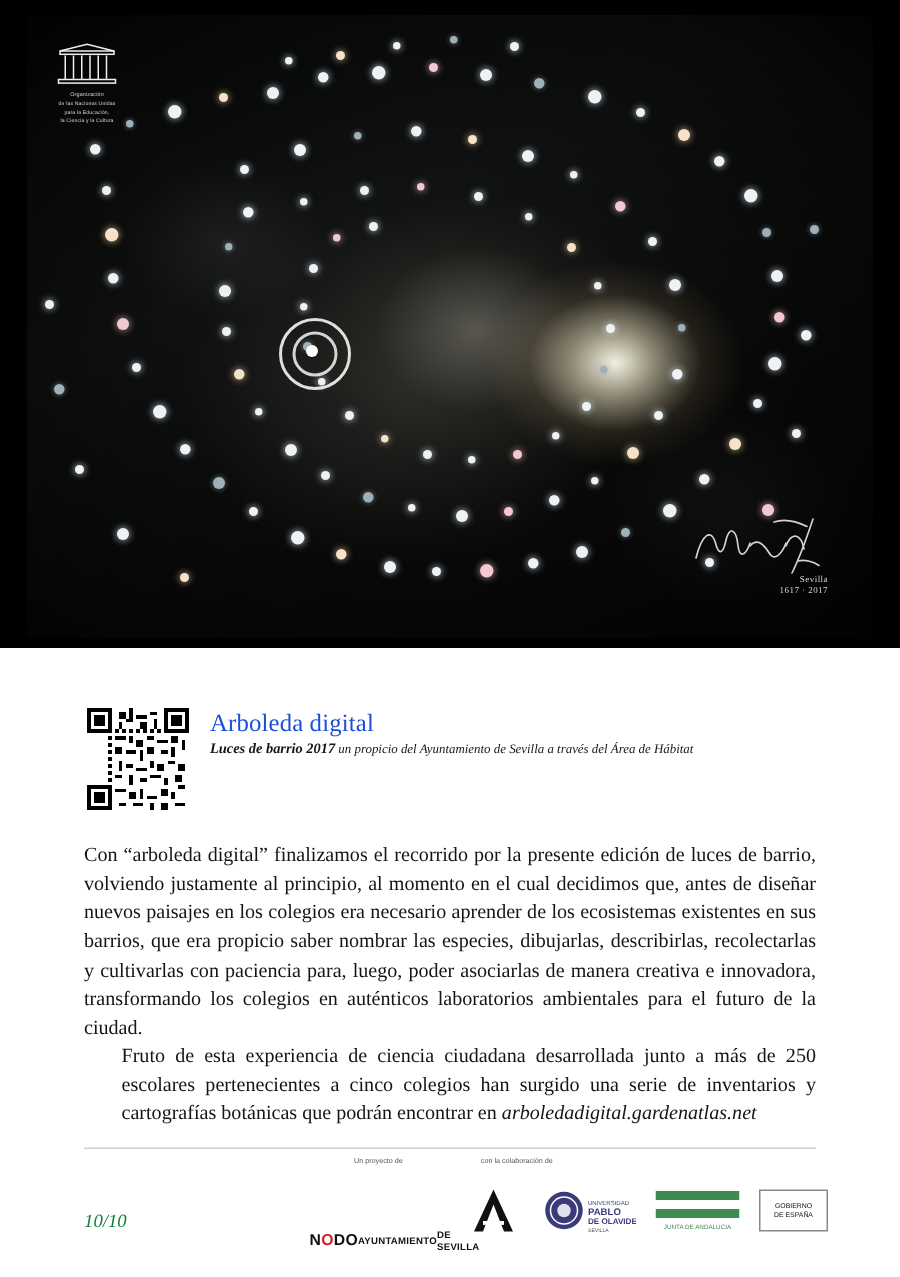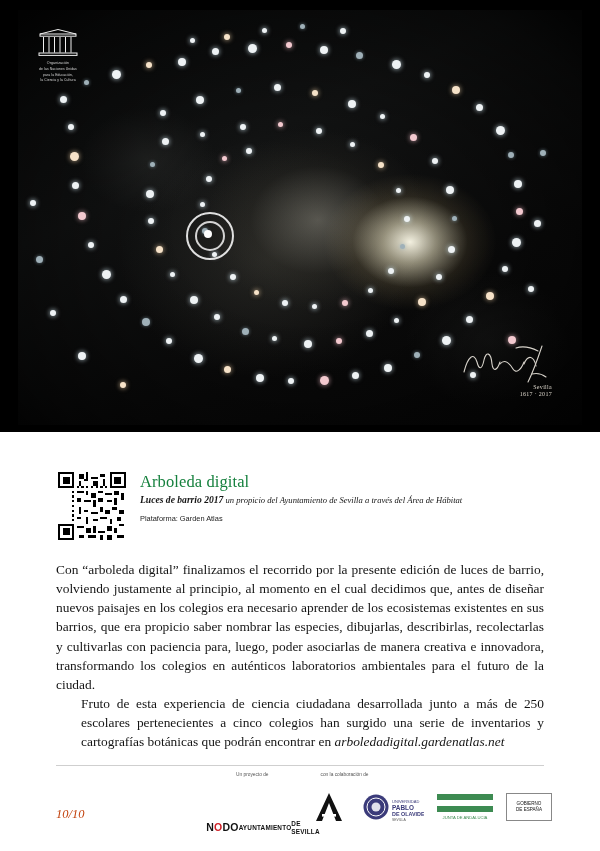--- a/index.html
+++ b/index.html
@@ -170,21 +170,21 @@
     width: 68px;
     height: 68px;
     flex: 0 0 68px;
     background: #ffffff;
   }
   .credits-text { padding-top: 1px; }
   .title-main {
     font-size: 16.5px;
     letter-spacing: 0.1px;
     line-height: 1.15;
-    color: #15803d;
+    color: #1d4ed8;
   }
   .title-sub-line {
     margin-top: 2px;
     font-size: 8.6px;
     line-height: 1.35;
     color: #151515;
   }
   .title-sub-line .ital-b { font-style: italic; font-weight: bold; font-size: 9.6px; }
   .title-sub-line .ital { font-style: italic; }
   .title-sub-line2 {
@@ -231,21 +231,21 @@
     top: 0;
     height: 1px;
     background: #cfcfcf;
   }
   .page-num {
     position: absolute;
     left: 56px;
     top: 42px;
     font-size: 12.5px;
     font-style: italic;
-    color: #c2410c;
+    color: #15803d;
   }
   .footer-labels {
     position: absolute;
     left: 236px;
     top: 7px;
     width: 316px;
     display: flex;
     gap: 52px;
     font-family: "Liberation Sans", sans-serif;
     font-size: 4.8px;
@@ -528,21 +528,20 @@
           <rect x="25" y="27" width="3" height="1"></rect>
         </g>
       </svg>
     </div>
     <div class="credits-text">
       <div class="title-main">Arboleda digital</div>
       <div class="title-sub-line">
         <span class="ital-b">Luces de barrio 2017</span><span class="ital"> un propicio del Ayuntamiento de Sevilla a través del Área de Hábitat</span>
       </div>
       <div class="meta-line">
-        <div>Plataforma: Garden Atlas</div>
       </div>
     </div>
   </div>
 
   <div class="body-copy">
     <p>Con “arboleda digital” finalizamos el recorrido por la presente edición de luces de barrio, volviendo justamente al principio, al momento en el cual decidimos que, antes de diseñar nuevos paisajes en los colegios era necesario aprender de los ecosistemas existentes en sus barrios, que era propicio saber nombrar las especies, dibujarlas, describirlas, recolectarlas y cultivarlas con paciencia para, luego, poder asociarlas de manera creativa e innovadora, transformando los colegios en auténticos laboratorios ambientales para el futuro de la ciudad.</p>
     <p><span>Fruto de esta experiencia de ciencia ciudadana desarrollada junto a más de 250 escolares pertenecientes a cinco colegios han surgido una serie de inventarios y cartografías botánicas que podrán encontrar en </span><span class="link">arboledadigital.gardenatlas.net</span></p>
   </div>
 
   <div class="footer">

